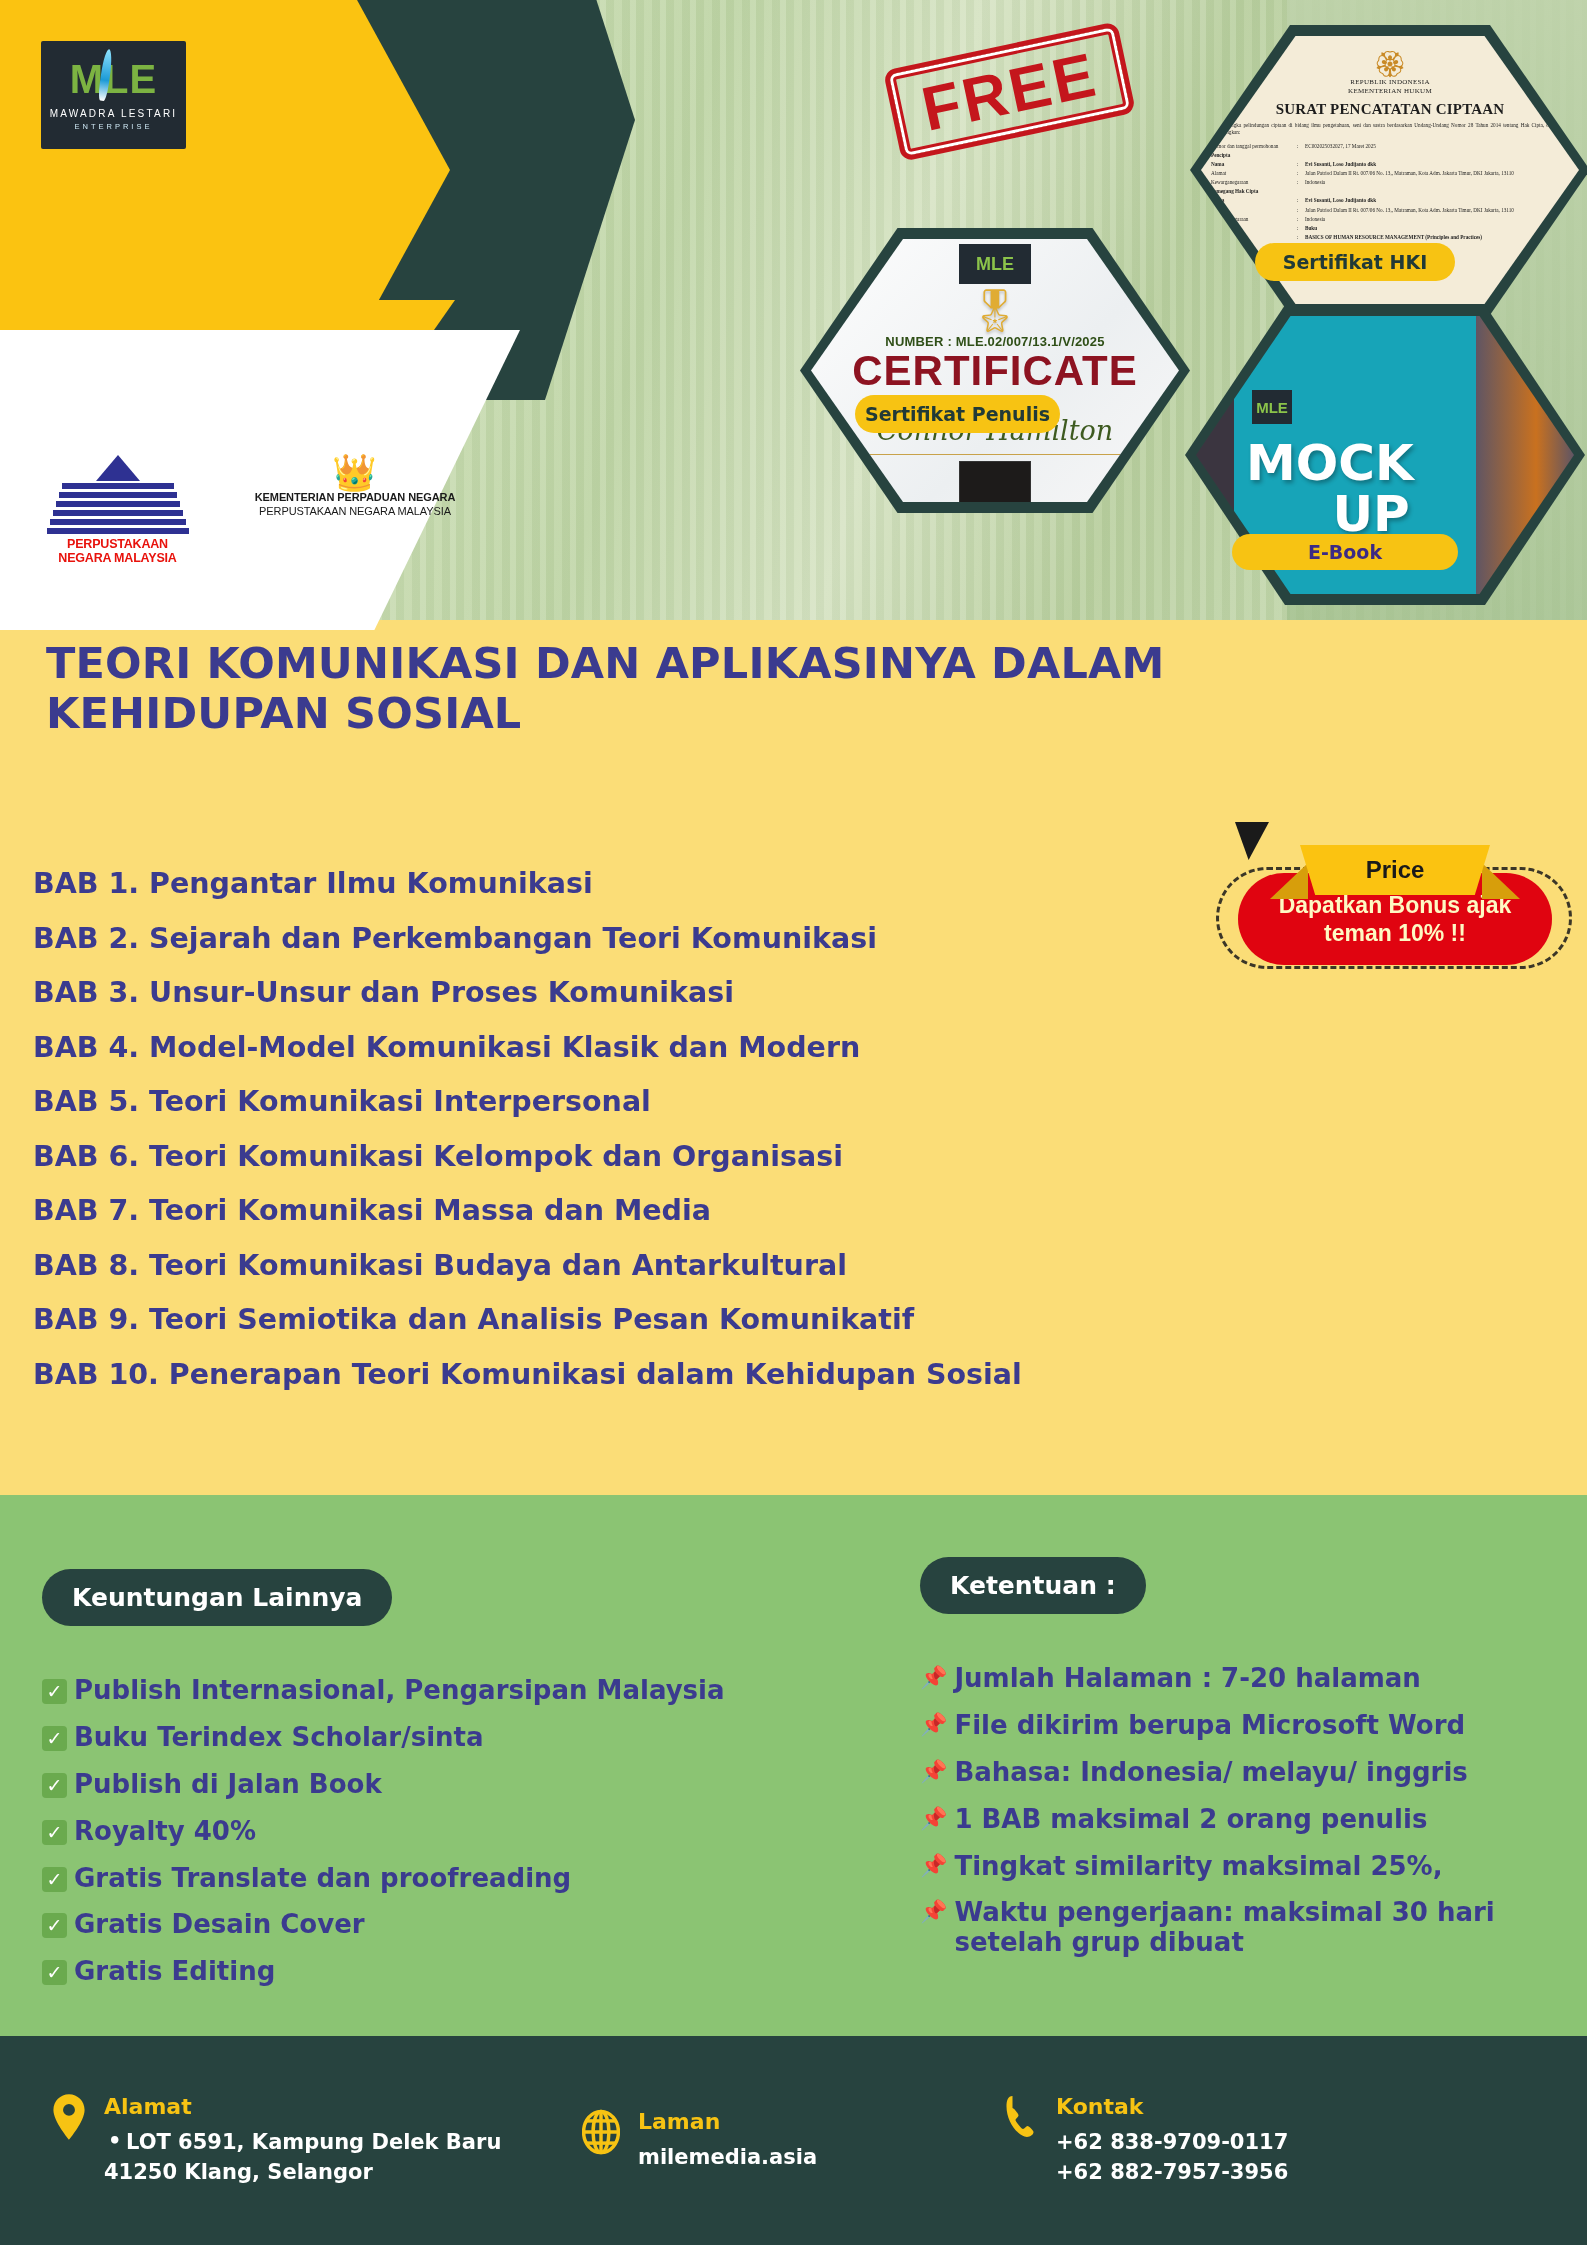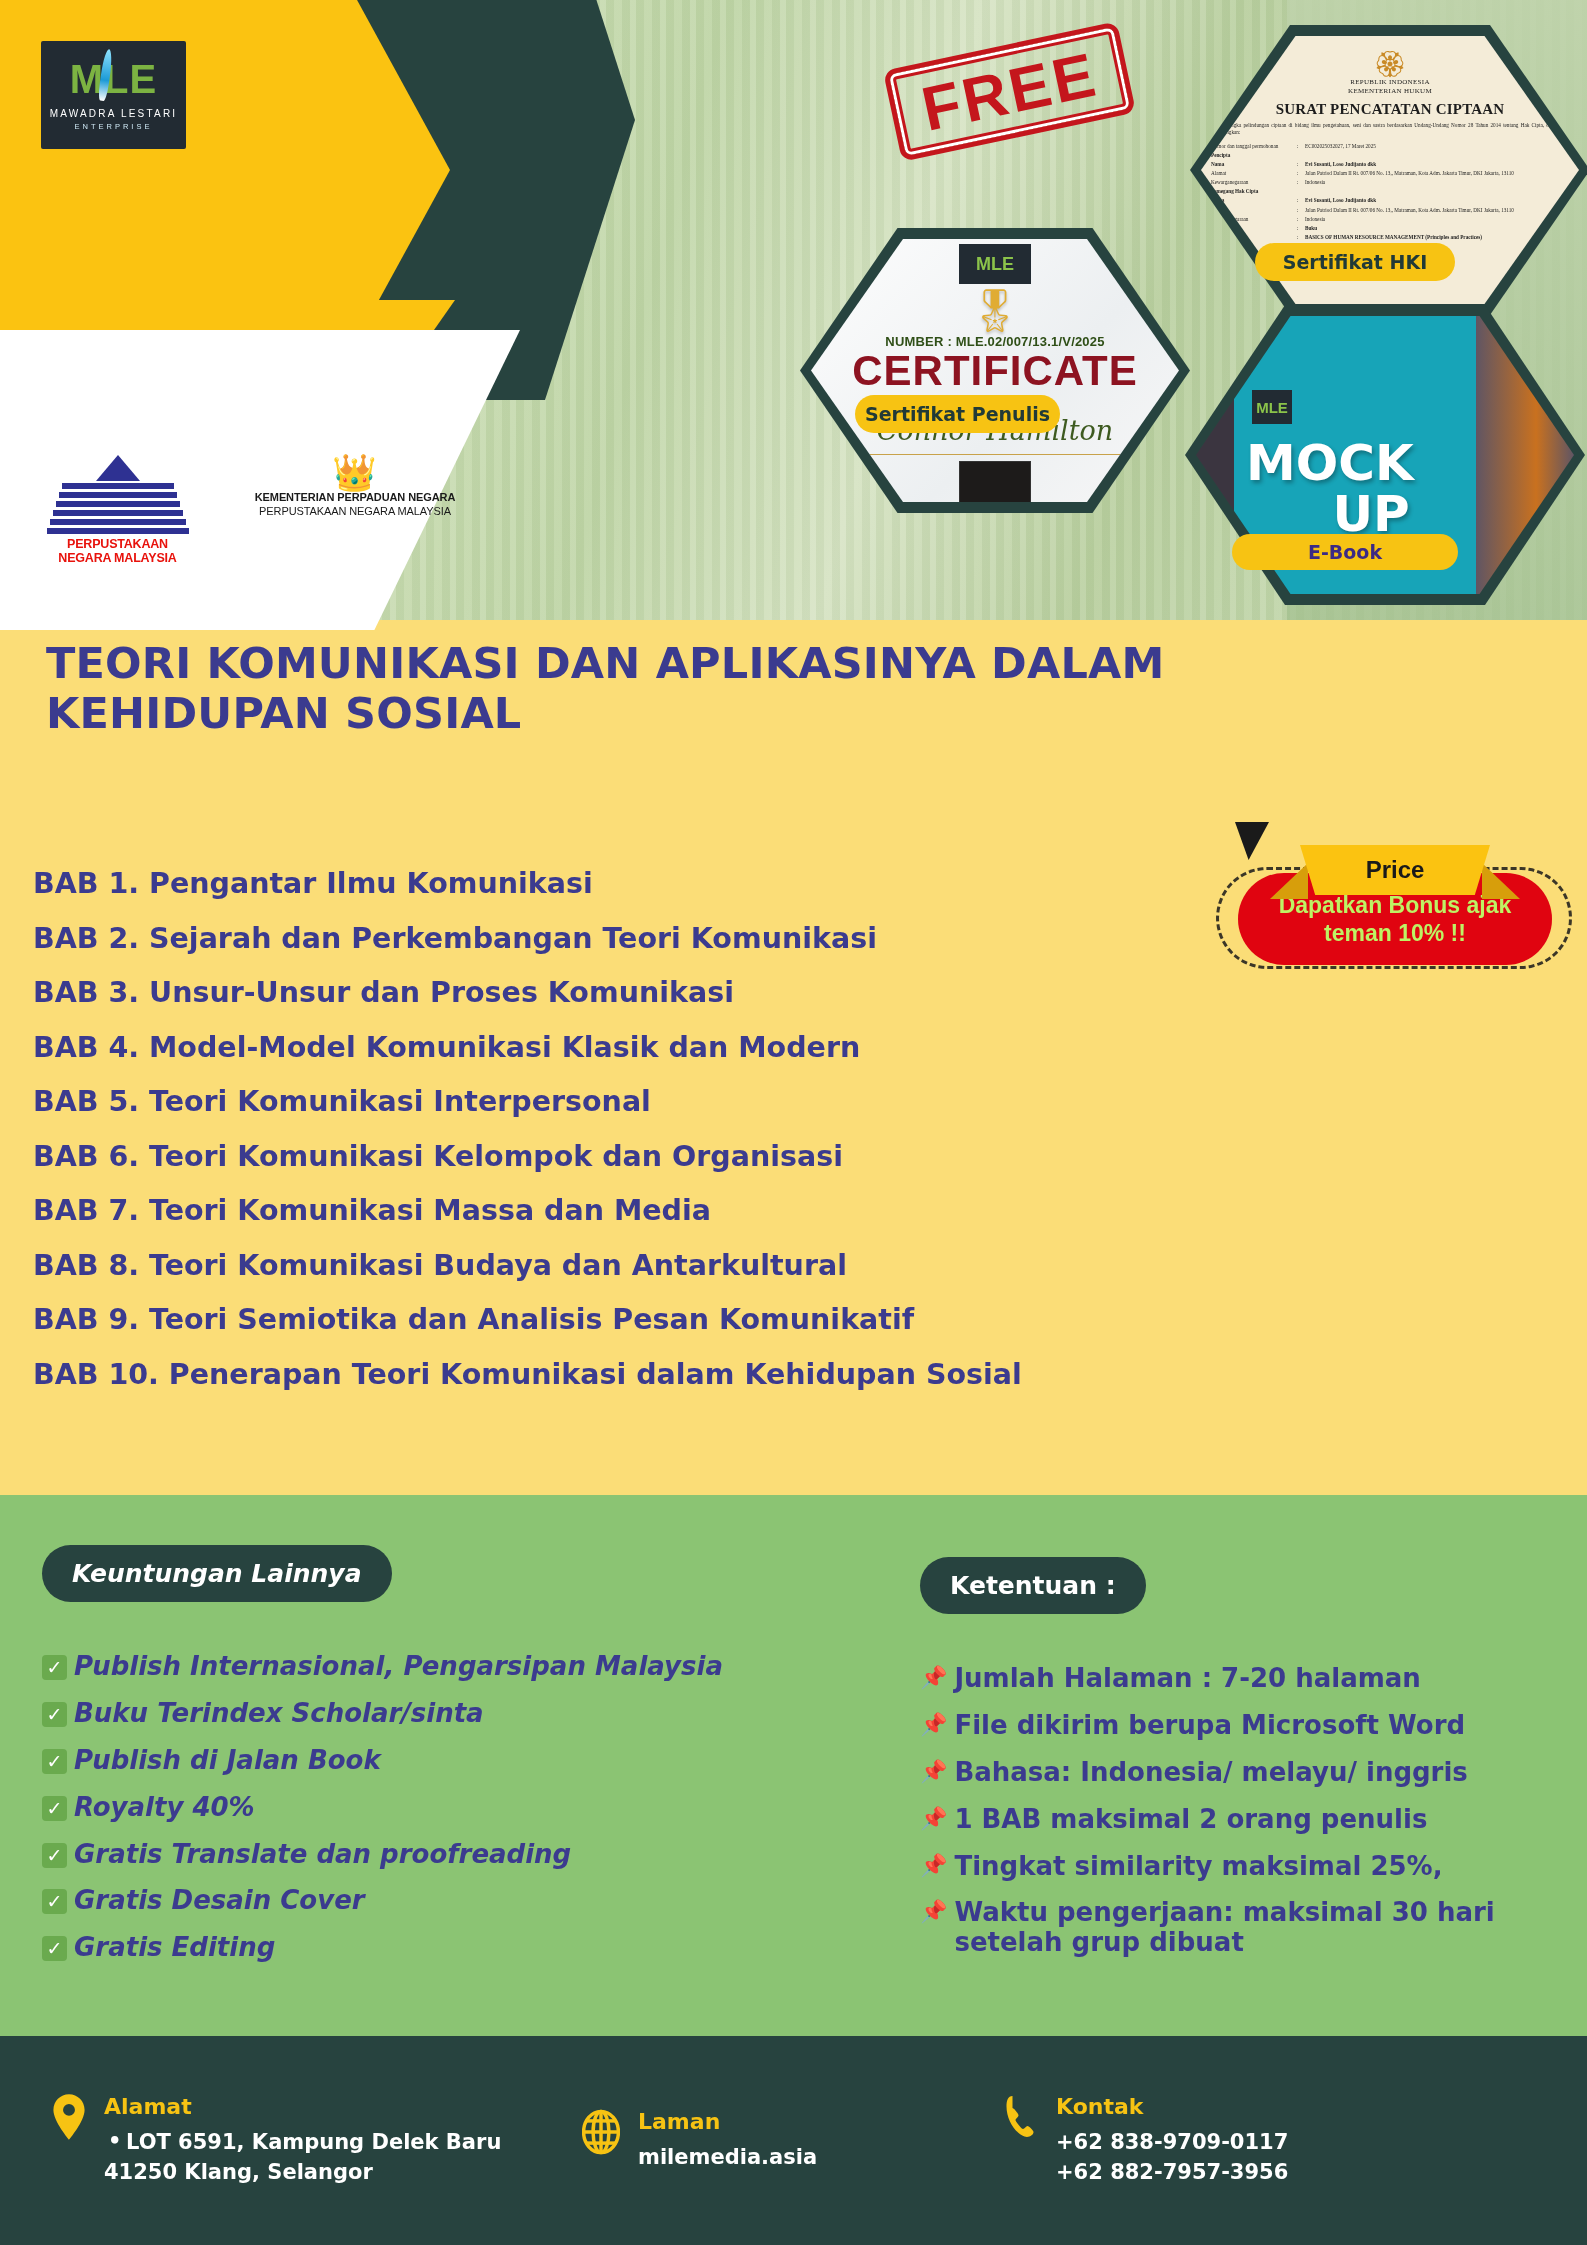--- a/index.html
+++ b/index.html
@@ -155,21 +155,21 @@
     color: #ffffff; font-weight: bold; font-size: 50px; line-height: 1.02;
     text-shadow: 2px 3px 4px rgba(0,0,0,.3); font-family: "DejaVu Sans", sans-serif; }
   .mock-text .up { display: block; text-align: center; }
 
   
   .price-wrap { position: absolute; left: 1210px; top: 845px; width: 370px; height: 130px; z-index: 8; }
   .price-dots { position: absolute; left: 6px; top: 22px; width: 356px; height: 102px;
     border: 3px dashed #1a1a1a; border-radius: 56px; opacity: .85; }
   .price-red { position: absolute; left: 28px; top: 28px; width: 314px; height: 92px;
     background: #e00410; border-radius: 50px; display: flex; flex-direction: column;
-    align-items: center; justify-content: center; color: #bef264; font-weight: bold;
+    align-items: center; justify-content: center; color: #fef9c3; font-weight: bold;
     font-size: 23px; line-height: 1.22; text-align: left; padding: 0 12px; }
   .price-ribbon { position: absolute; left: 90px; top: 0px; width: 190px; height: 50px;
     background: #fbc311; clip-path: polygon(0 0, 100% 0, 92% 100%, 8% 100%);
     display: flex; align-items: center; justify-content: center;
     font-weight: bold; font-size: 24px; color: #1a1a1a; z-index: 2; }
   .price-ribbon-l, .price-ribbon-r { position: absolute; top: 18px; width: 38px; height: 36px;
     background: #d79e0b; }
   .price-ribbon-l { left: 60px; clip-path: polygon(100% 0, 100% 100%, 0 100%); }
   .price-ribbon-r { right: 60px; clip-path: polygon(0 0, 0 100%, 100% 100%); }
 
@@ -199,21 +199,21 @@
   .chapters { position: absolute; left: 33px; top: 870px; width: 1250px; z-index: 9; }
   .chapter { font-family: "DejaVu Sans", sans-serif; font-weight: bold; font-size: 28.5px;
     color: #3b3b8f; line-height: 1; margin-bottom: 26px; }
 
   
   .green { position: absolute; left: 0; top: 1495px; width: 1587px; height: 541px;
     background: #8bc473; }
   .sec-head { display: inline-flex; align-items: center; background: #27433f; color: #fff;
     border-radius: 30px; padding: 14px 30px; font-family: "DejaVu Sans", sans-serif;
     font-weight: bold; font-size: 25px; }
-  .col-left { position: absolute; left: 42px; top: 50px; width: 840px; font-style: italic; }
+  .col-left { position: absolute; left: 42px; top: 74px; width: 840px; }
   .col-right { position: absolute; left: 920px; top: 62px; width: 640px; }
   .bullet-list { margin-top: 50px; }
   .bl-item { display: flex; align-items: flex-start; gap: 7px; margin-bottom: 17px;
     font-family: "DejaVu Sans", sans-serif; font-weight: bold; font-size: 26px; color: #3b3b8f;
     line-height: 1.15; }
   .chk { width: 25px; height: 25px; background: #6aaa4e; border-radius: 4px; flex: none;
     color: #fff; font-size: 19px; line-height: 25px; text-align: center; margin-top: 3px; }
   .pin { flex: none; font-size: 22px; line-height: 1.3; color: #e8120c; }
   .bl-item .wrap-text { display: block; }
 

